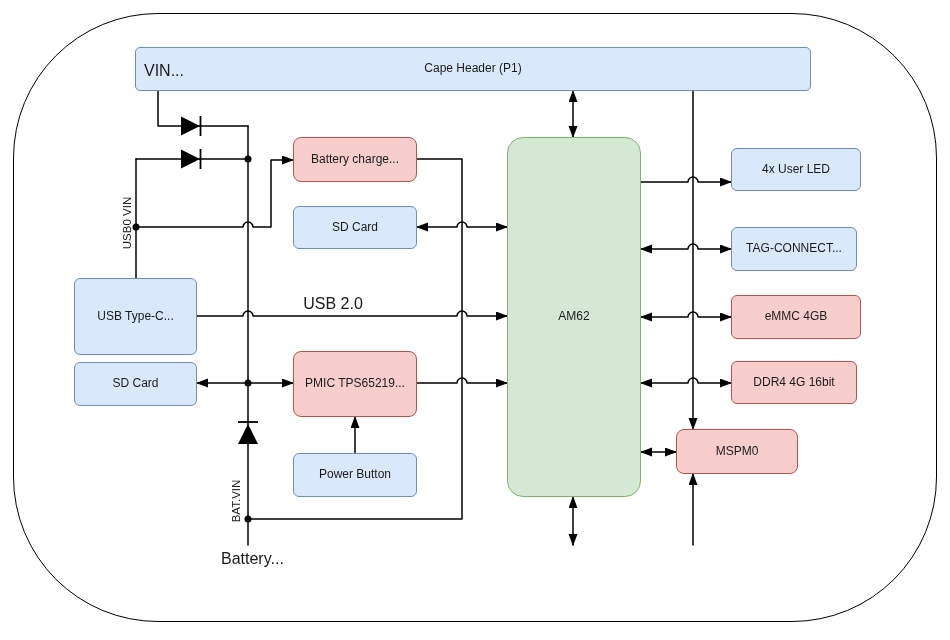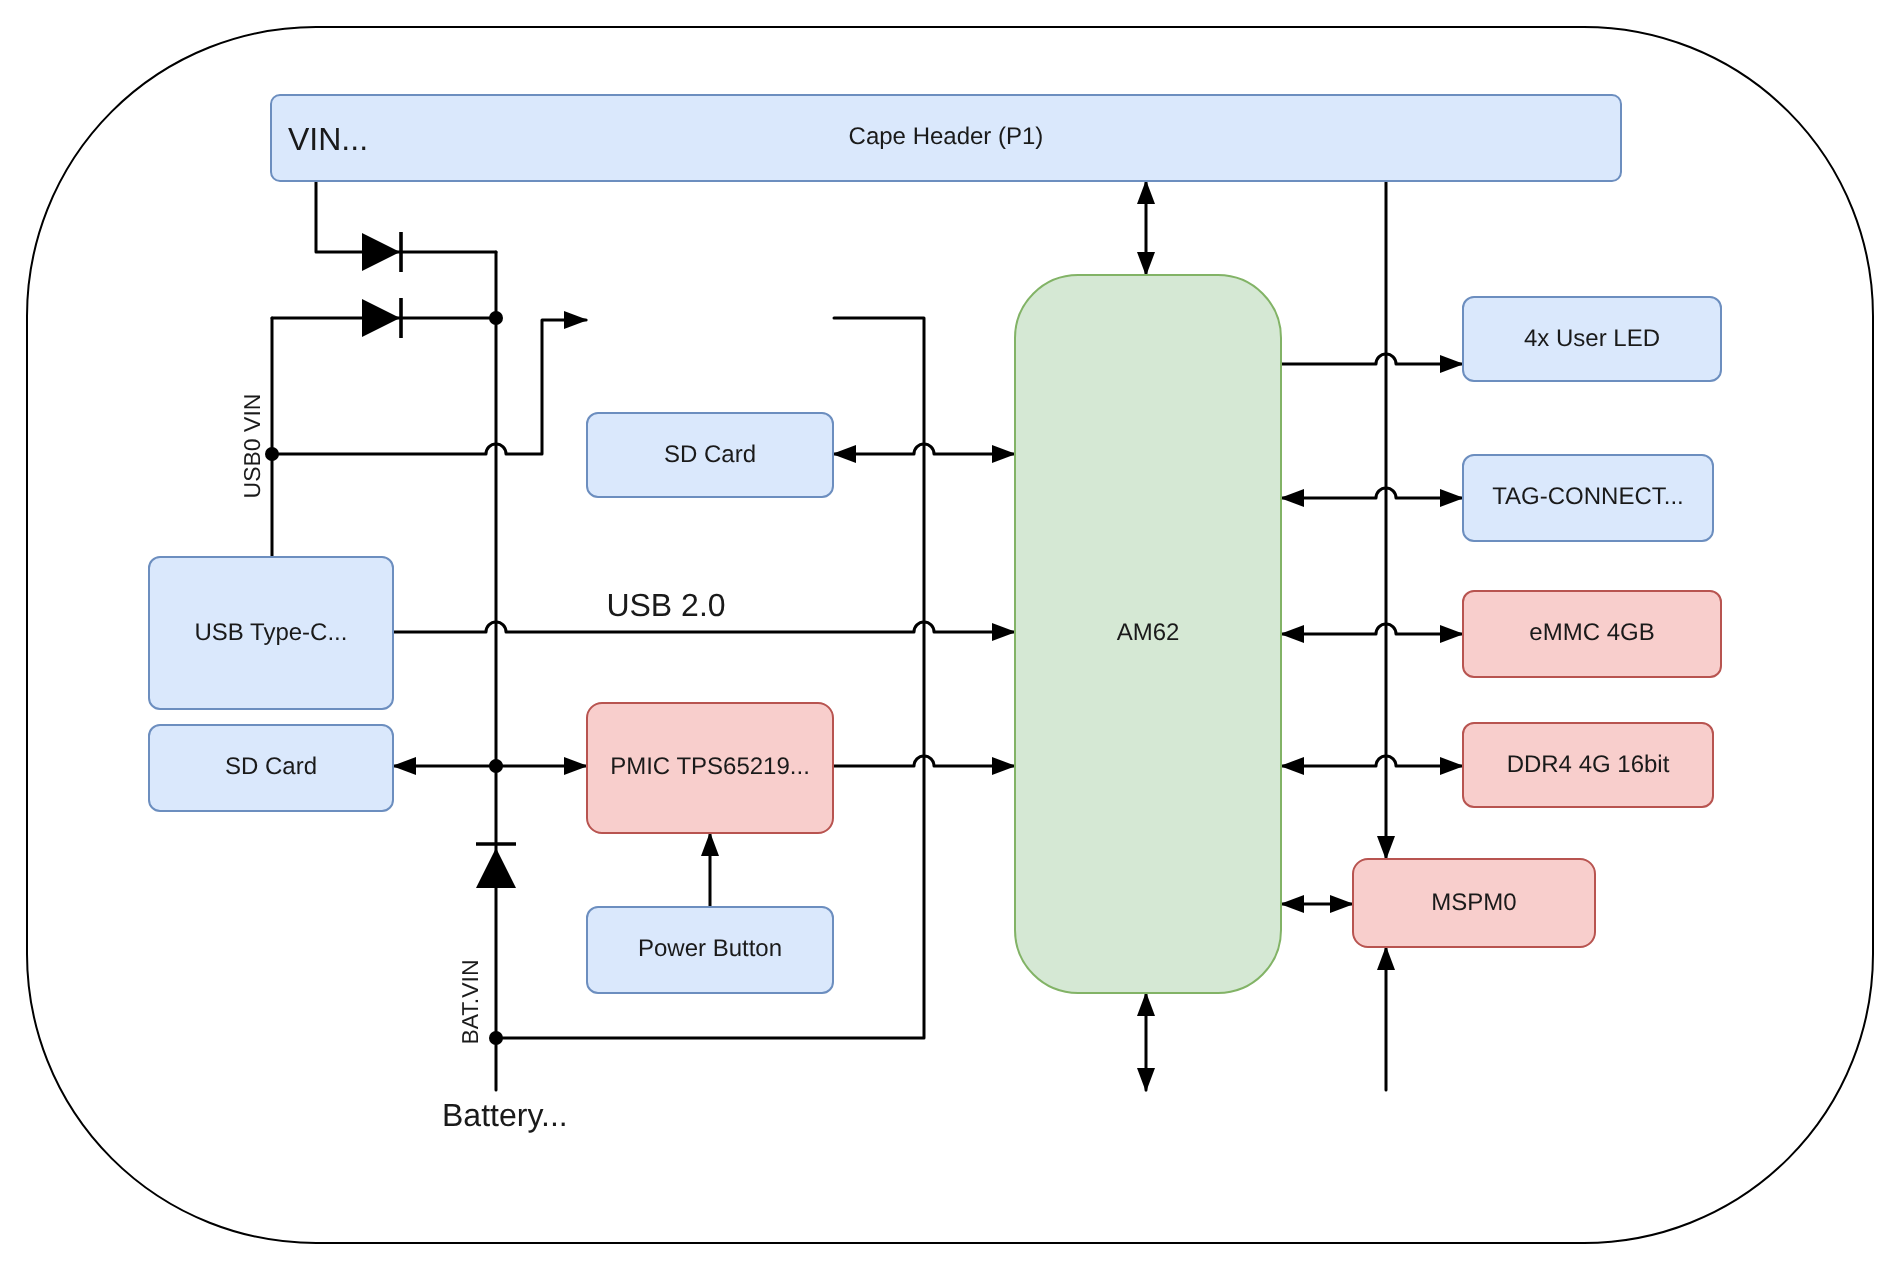--- a/index.html
+++ b/index.html
@@ -22,21 +22,21 @@
   .c-green{background:#d5e8d4;border-color:#82b366;}
   .bar{border-radius:5px;}
   #n-p1{left:135px;top:47px;width:676px;height:44px;}
   #n-p2{left:135px;top:545px;width:676px;height:43px;}
   #n-batt{left:293px;top:137px;width:124px;height:45px;border-radius:8px;}
   #n-sdtop{left:293px;top:206px;width:124px;height:43px;}
   #n-usbc{left:74px;top:278px;width:123px;height:77px;}
   #n-sdleft{left:74px;top:362px;width:123px;height:44px;}
   #n-pmic{left:293px;top:351px;width:124px;height:66px;border-radius:8px;text-align:right;}
   #n-pwr{left:293px;top:453px;width:124px;height:44px;}
-  #n-am62{left:507px;top:137px;width:134px;height:360px;border-radius:32px;}
+  #n-am62{left:507px;top:137px;width:134px;height:360px;border-radius:16px;}
   #n-led{left:731px;top:148px;width:130px;height:43px;}
   #n-tag{left:731px;top:227px;width:126px;height:44px;}
   #n-emmc{left:731px;top:295px;width:130px;height:44px;}
   #n-ddr4{left:731px;top:361px;width:126px;height:43px;}
   #n-mspm0{left:676px;top:429px;width:122px;height:45px;border-radius:8px;}
   .pin-label{position:absolute;font-size:16px;white-space:nowrap;}
   #l-vin{left:144px;top:62px;}
   #l-batt{left:221px;top:550px;}
   #l-usb2{left:333px;top:304px;transform:translate(-50%,-50%);}
   .vlabel{
@@ -117,20 +117,23 @@
 
     <circle cx="248" cy="159" r="3.5" fill="#000"></circle>
     <circle cx="136" cy="227" r="3.5" fill="#000"></circle>
     <circle cx="248" cy="383" r="3.5" fill="#000"></circle>
     <circle cx="248" cy="519" r="3.5" fill="#000"></circle>
   </svg>
 
   <div class="node c-blue bar" id="n-p1">
     <span>Cape Header (P1)</span>
   </div>
+  <div class="node c-red" id="n-batt">
+    <span>Battery charge...</span>
+  </div>
   <div class="node c-blue" id="n-sdtop">
     <span>SD Card</span>
   </div>
   <div class="node c-blue" id="n-usbc">
     <span>USB Type-C...</span>
   </div>
   <div class="node c-blue" id="n-sdleft">
     <span>SD Card</span>
   </div>
   <div class="node c-red" id="n-pmic">

